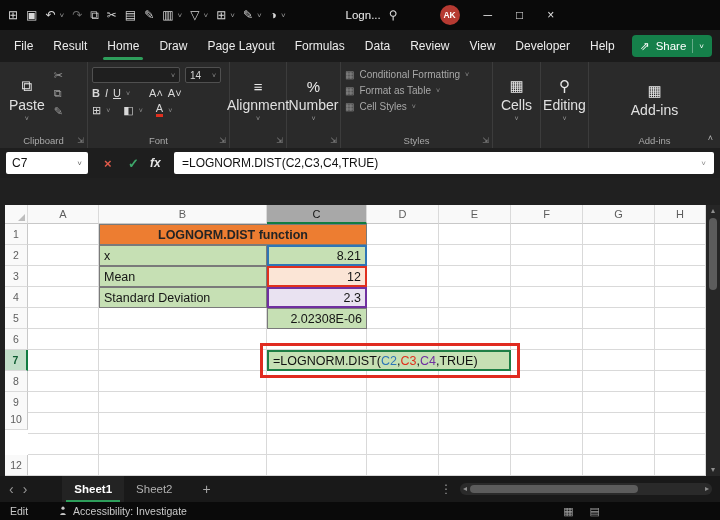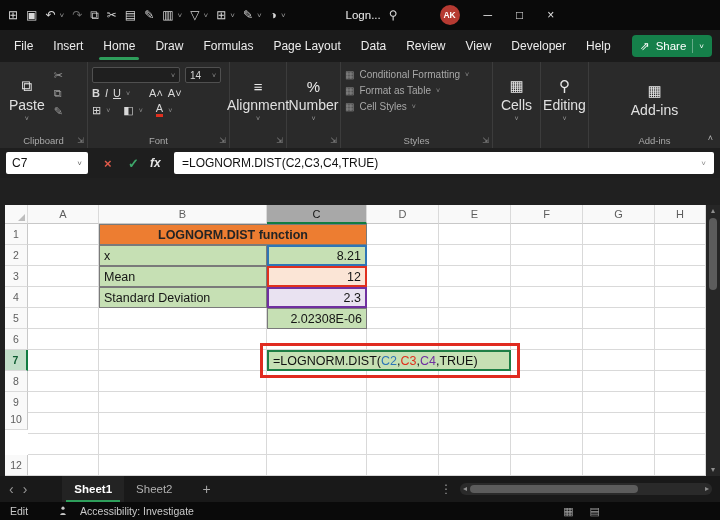--- a/index.html
+++ b/index.html
@@ -100,21 +100,21 @@
   .tab.idle{color:#b0b0b0;}
   .addtab{font-size:14px;color:#a8a8a8;margin-left:18px;}
   .sb-spacer{flex:1;}
   .sb-dots{font-size:12px;color:#9a9a9a;margin-right:8px;}
   .hscroll{width:252px;height:12px;background:#2a2a2a;border-radius:6px;margin-right:8px;display:flex;align-items:center;padding:0 3px;gap:3px;}
   .hthumb{width:168px;height:8px;background:#5c5c5c;border-radius:4px;}
 
   
   .statusbar{position:absolute;left:0;top:502px;width:720px;height:18px;background:#0a0a0a;display:flex;align-items:center;color:#c9c9c9;font-size:10.5px;}
   .sb-mode{padding-left:10px;}
-  .sb-access{display:flex;align-items:center;gap:12px;margin-left:30px;}
+  .sb-access{display:flex;align-items:center;gap:5px;margin-left:30px;}
   .sb-person{display:inline-flex;}
   .sb-right{margin-left:auto;display:flex;gap:16px;padding-right:120px;font-size:11px;color:#9f9f9f;}
 </style>
 </head>
 <body>
 
 <div class="app">
 
   <div class="titlebar">
     <span class="tico">⊞</span>
@@ -139,25 +139,25 @@
     <span class="title-text">Logn...</span>
     <span class="tico">⚲</span>
     <span class="avatar">AK</span>
     <span class="winbtn">─</span>
     <span class="winbtn">□</span>
     <span class="winbtn">×</span>
   </div>
 
   <div class="menubar">
     <span class="menu-item">File</span>
-    <span class="menu-item">Insert</span>
+    <span class="menu-item">Result</span>
     <span class="menu-item active">Home</span>
     <span class="menu-item">Draw</span>
+    <span class="menu-item">Page Layout</span>
     <span class="menu-item">Formulas</span>
-    <span class="menu-item">Page Layout</span>
     <span class="menu-item">Data</span>
     <span class="menu-item">Review</span>
     <span class="menu-item">View</span>
     <span class="menu-item">Developer</span>
     <span class="menu-item">Help</span>
     <div class="share-btn">
       <span>⇗</span>
       <span>Share</span>
       <span class="share-div"></span>
       <span class="chev">˅</span>

